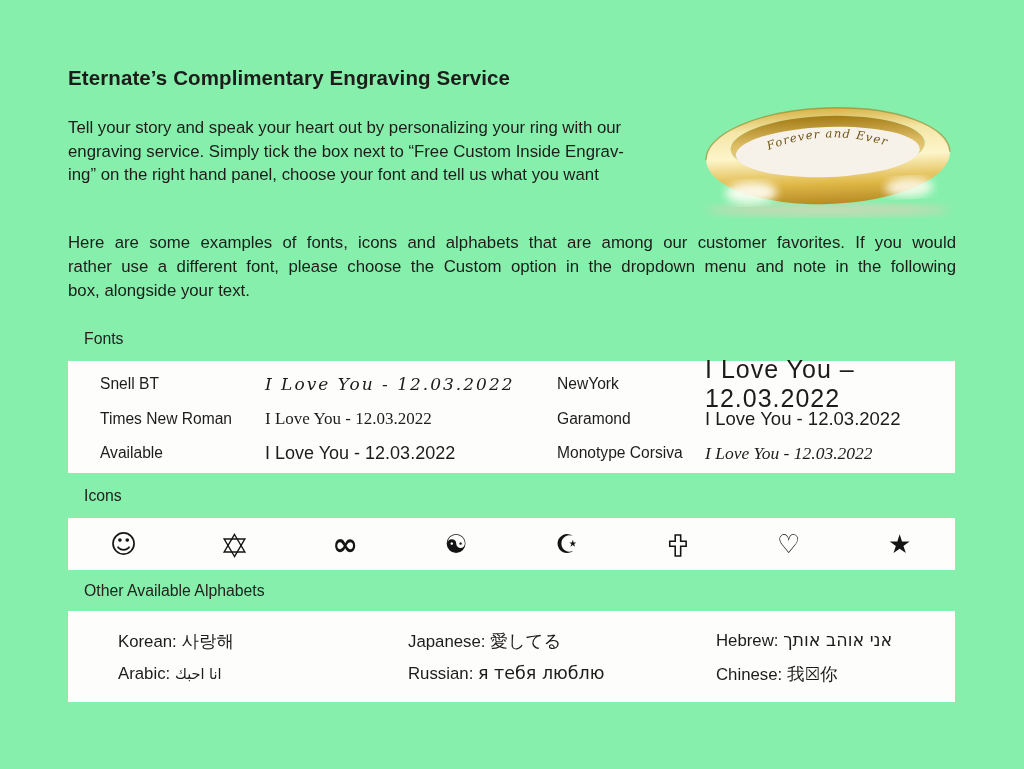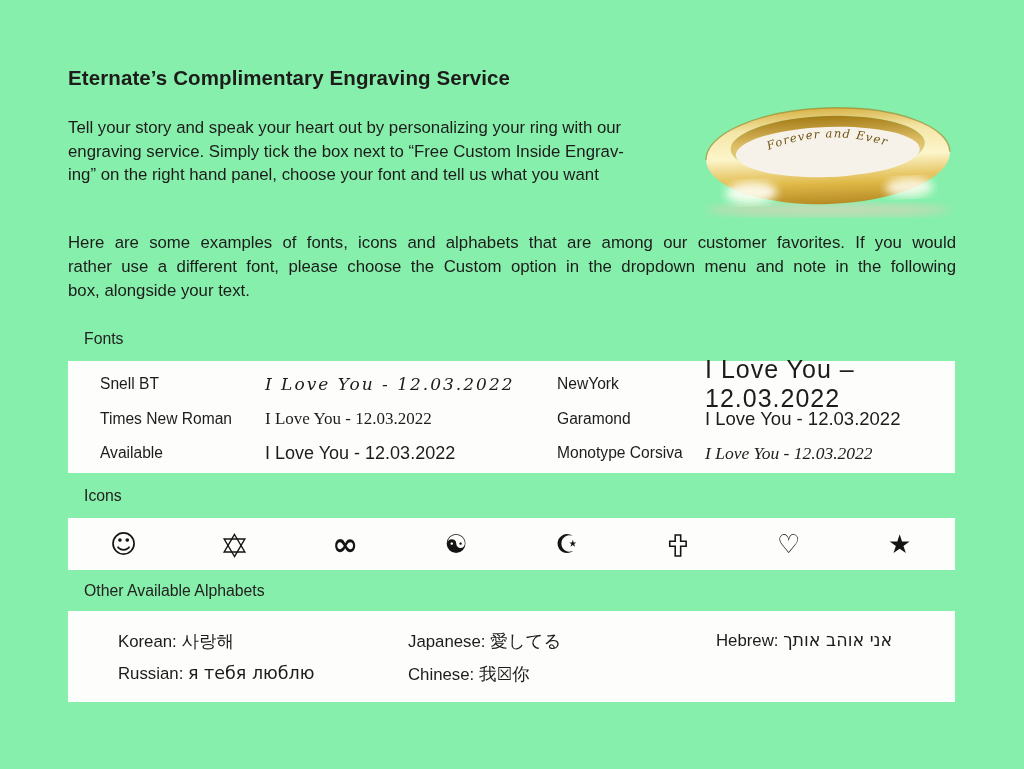--- a/index.html
+++ b/index.html
@@ -143,20 +143,24 @@
       </div>
       <div class="alpha-item">
         <span>Japanese:</span>
         <span class="alpha-text">愛してる</span>
       </div>
       <div class="alpha-item">
         <span>Hebrew:</span>
         <span class="alpha-text" dir="rtl">אני אוהב אותך</span>
       </div>
       <div class="alpha-item">
+        <span>Arabic:</span>
+        <span class="alpha-text" dir="rtl" style="font-size:14.5px">انا احبك</span>
+      </div>
+      <div class="alpha-item">
         <span>Russian:</span>
         <span class="alpha-text">я тебя люблю</span>
       </div>
       <div class="alpha-item">
         <span>Chinese:</span>
         <span class="alpha-text">我☒你</span>
       </div>
     </div>
   </div>
 

